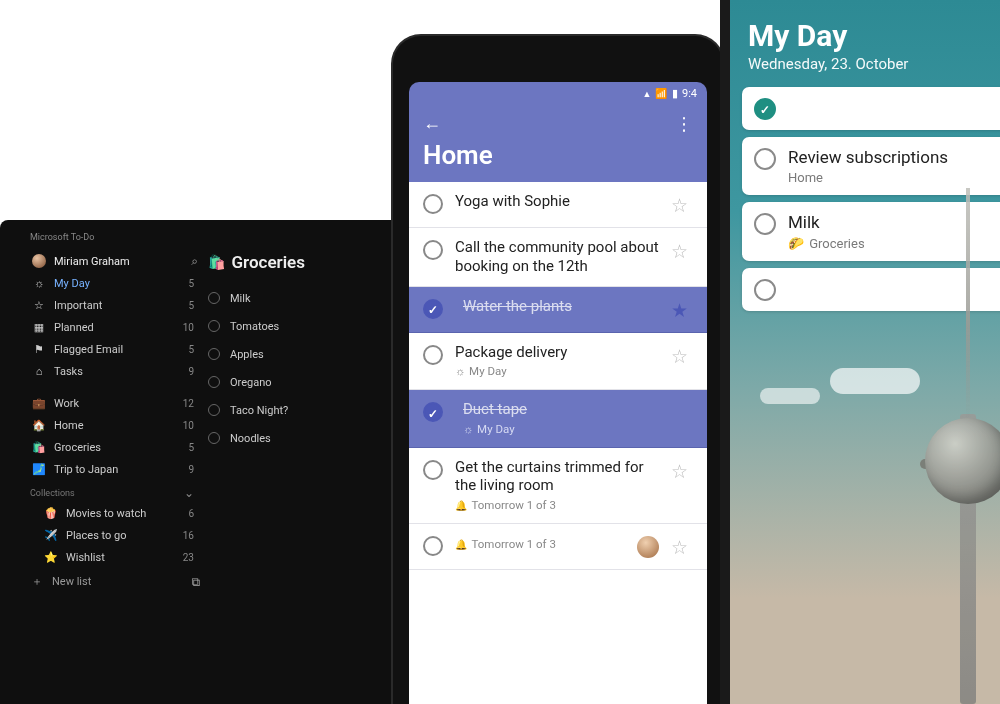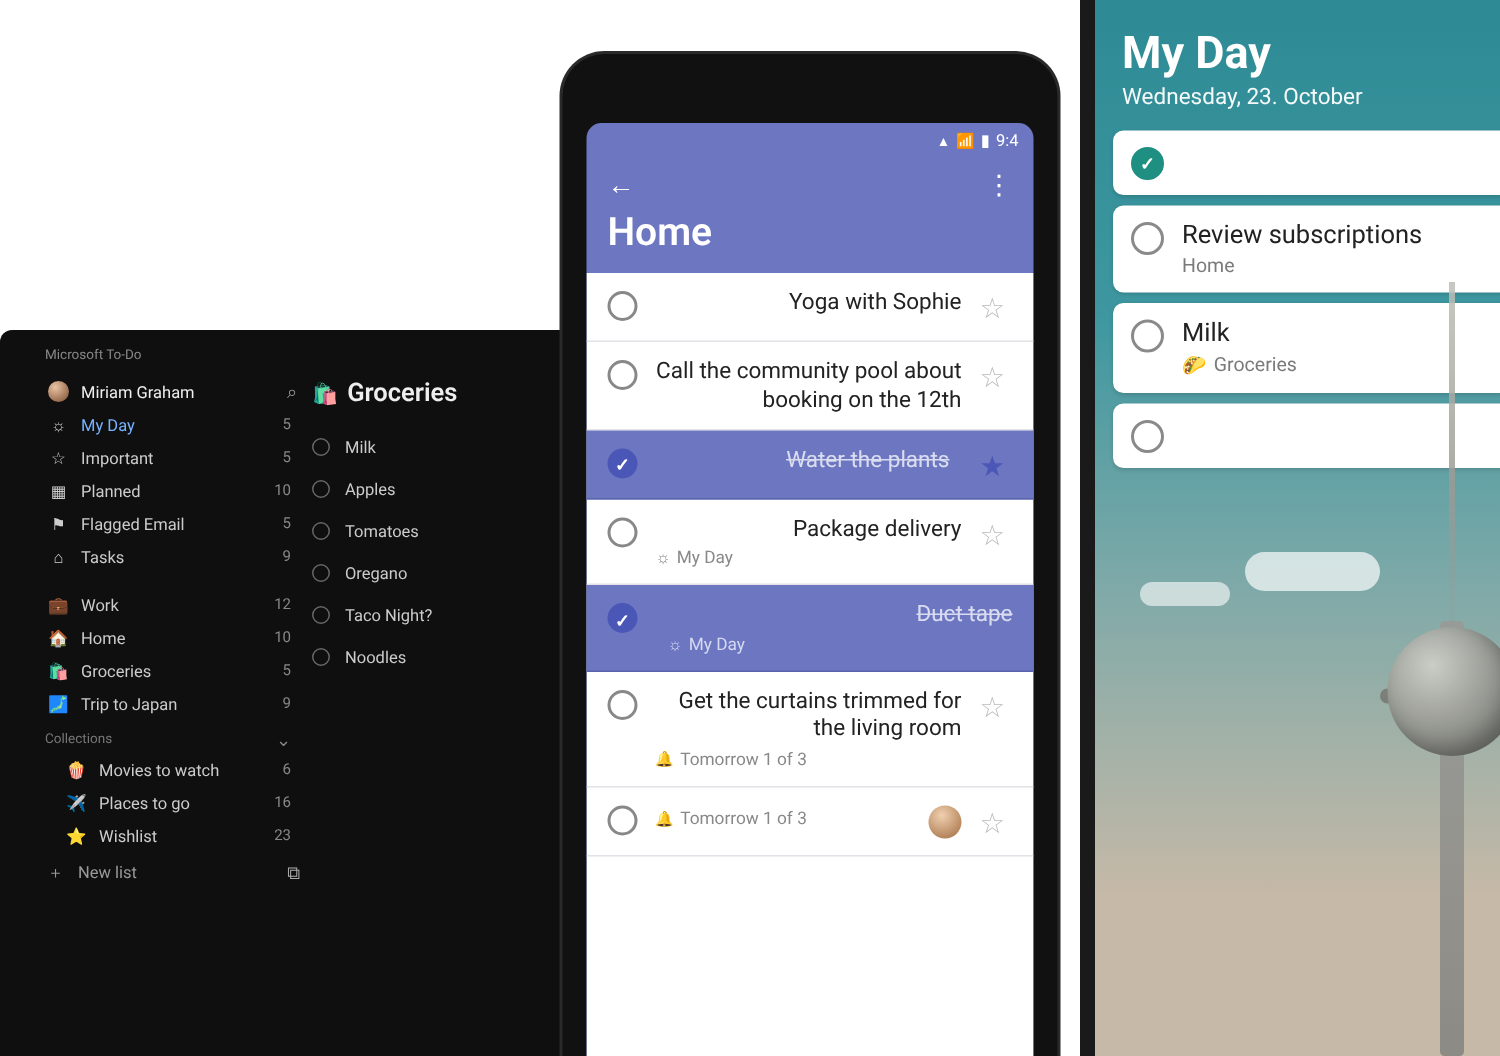--- a/index.html
+++ b/index.html
@@ -18,21 +18,21 @@
     width: 404px; height: 660px;
     background: #0f0f0f;
     border-radius: 8px 8px 0 0;
     padding: 12px 30px 0 30px;
     color: #ccc;
     font-size: 11px;
     margin-top: 36px;
   }
   .phone {
     position: absolute;
-    left: 375px; top: 36px;
+    left: 393px; top: 36px;
     width: 330px; height: 668px;
     background: #111;
     border-radius: 28px 28px 0 0;
     padding: 46px 16px 0 16px;
     box-shadow: 0 0 0 2px #2a2a2a;
   }
   .phone-inner {
     background: #6c76c1;
     width: 100%; height: 100%;
     border-radius: 10px 10px 0 0;
@@ -117,21 +117,21 @@
   }
   .task.done { background:#6c76c1; color:#fff; border-bottom-color:#5a64ae;gap:20px; }
   .task .chk {
     width:20px; height:20px; min-width:20px; border-radius:50%;
     border: 2px solid #888; margin-top:2px;
     display:inline-flex; align-items:center; justify-content:center;
   }
   .task.done .chk {
     border-color:#4b57b6; background:#4b57b6; color:#fff;
   }
-  .task .body { flex:1; font-size:15px; line-height:1.25;text-align:right; }
+  .task .body { flex:1; font-size:15px; line-height:1.25; }
   .task .title.strike { text-decoration: line-through; opacity:.75; }
   .task .sub { font-size:11.5px; color:#888; margin-top:3px; display:flex; align-items:center; gap:4px; }
   .task.done .sub { color:#d5d9f2; }
   .task .star {
     min-width:22px; font-size:19px; color:#bbb; margin-top:2px;
   }
   .task .star.filled { color:#4b57b6; }
   .task .avatar {
     width:22px; height:22px; border-radius:50%;
     background: radial-gradient(circle at 40% 30%, #f0d0b0, #a06a40);
@@ -300,25 +300,25 @@
       <span class="groc-ico">🛍️</span>
       <span>Groceries</span>
     </h2>
     <div id="grocery-items">
         <div class="gitem">
           <span class="circle"></span>
           <span>Milk</span>
         </div>
         <div class="gitem">
           <span class="circle"></span>
+          <span>Tomatoes</span>
+        </div>
+        <div class="gitem">
+          <span class="circle"></span>
           <span>Apples</span>
-        </div>
-        <div class="gitem">
-          <span class="circle"></span>
-          <span>Tomatoes</span>
         </div>
         <div class="gitem">
           <span class="circle"></span>
           <span>Oregano</span>
         </div>
         <div class="gitem">
           <span class="circle"></span>
           <span>Taco Night?</span>
         </div>
         <div class="gitem">

